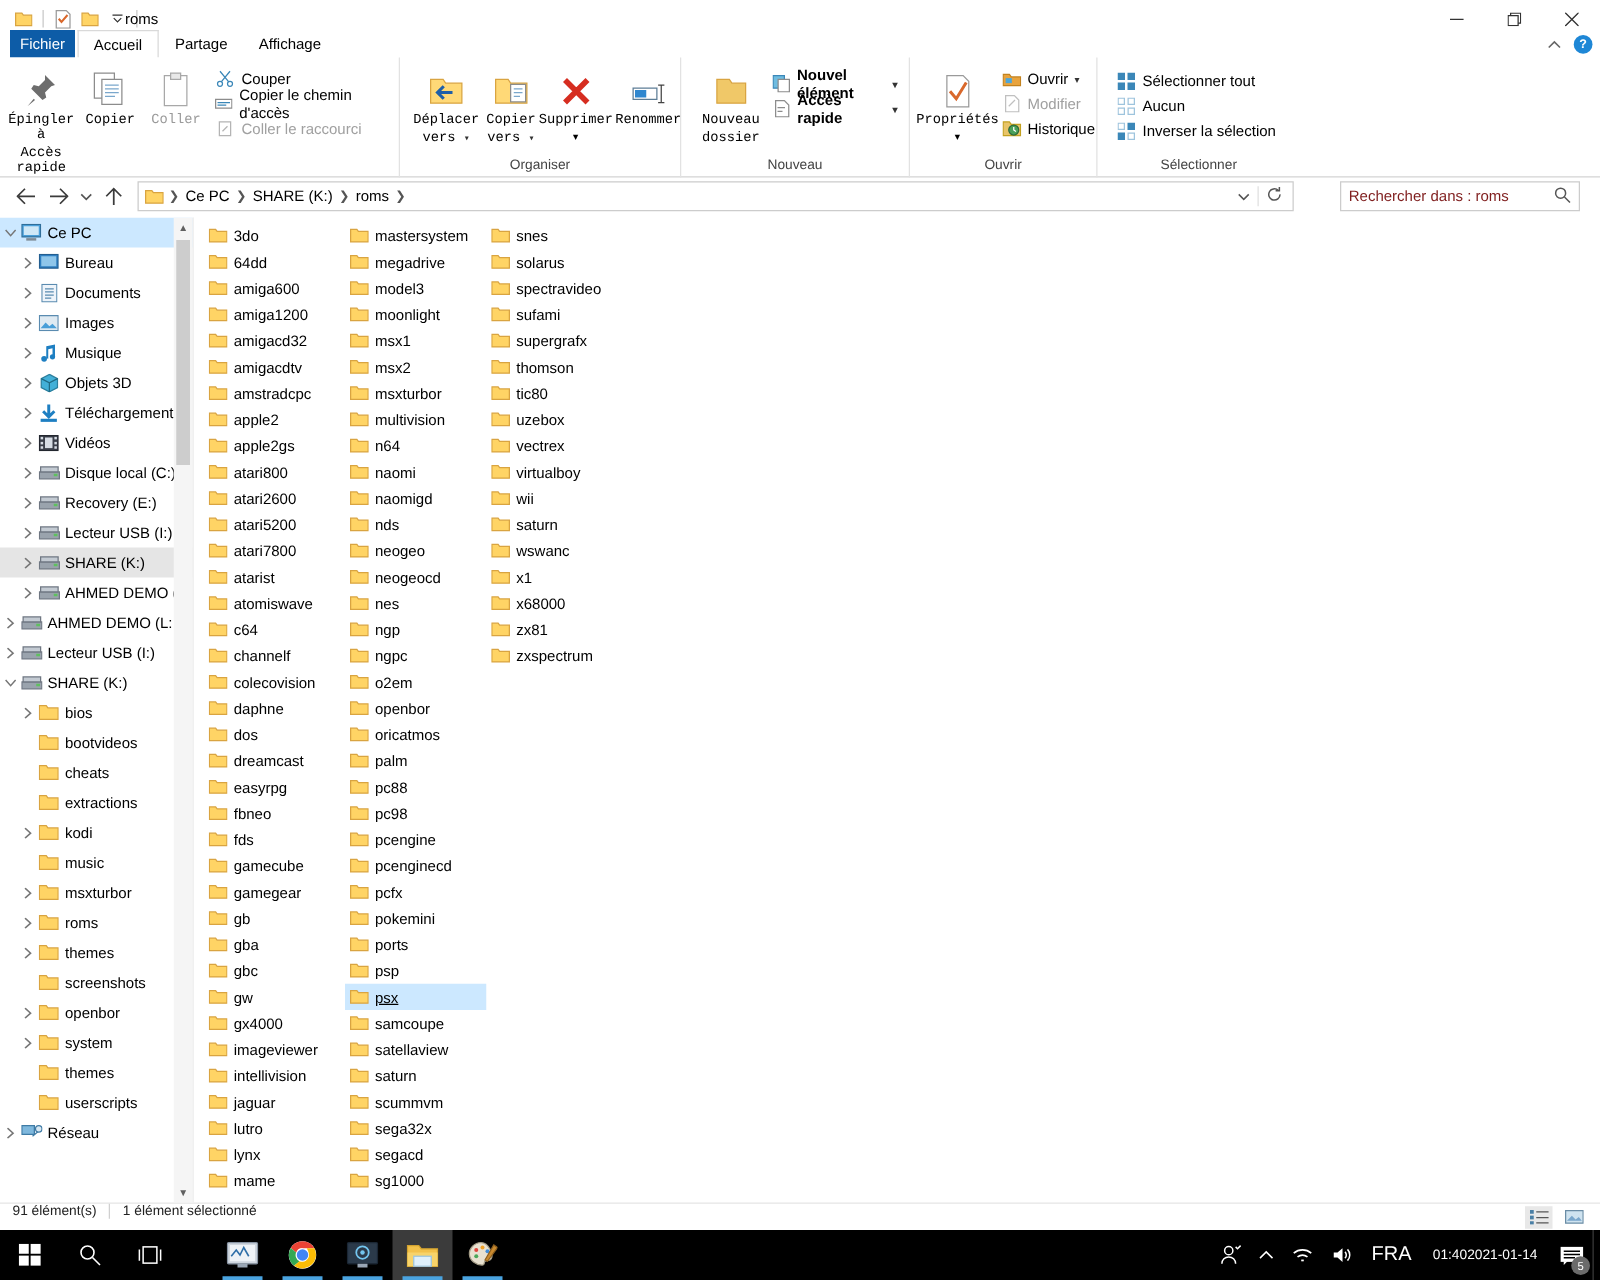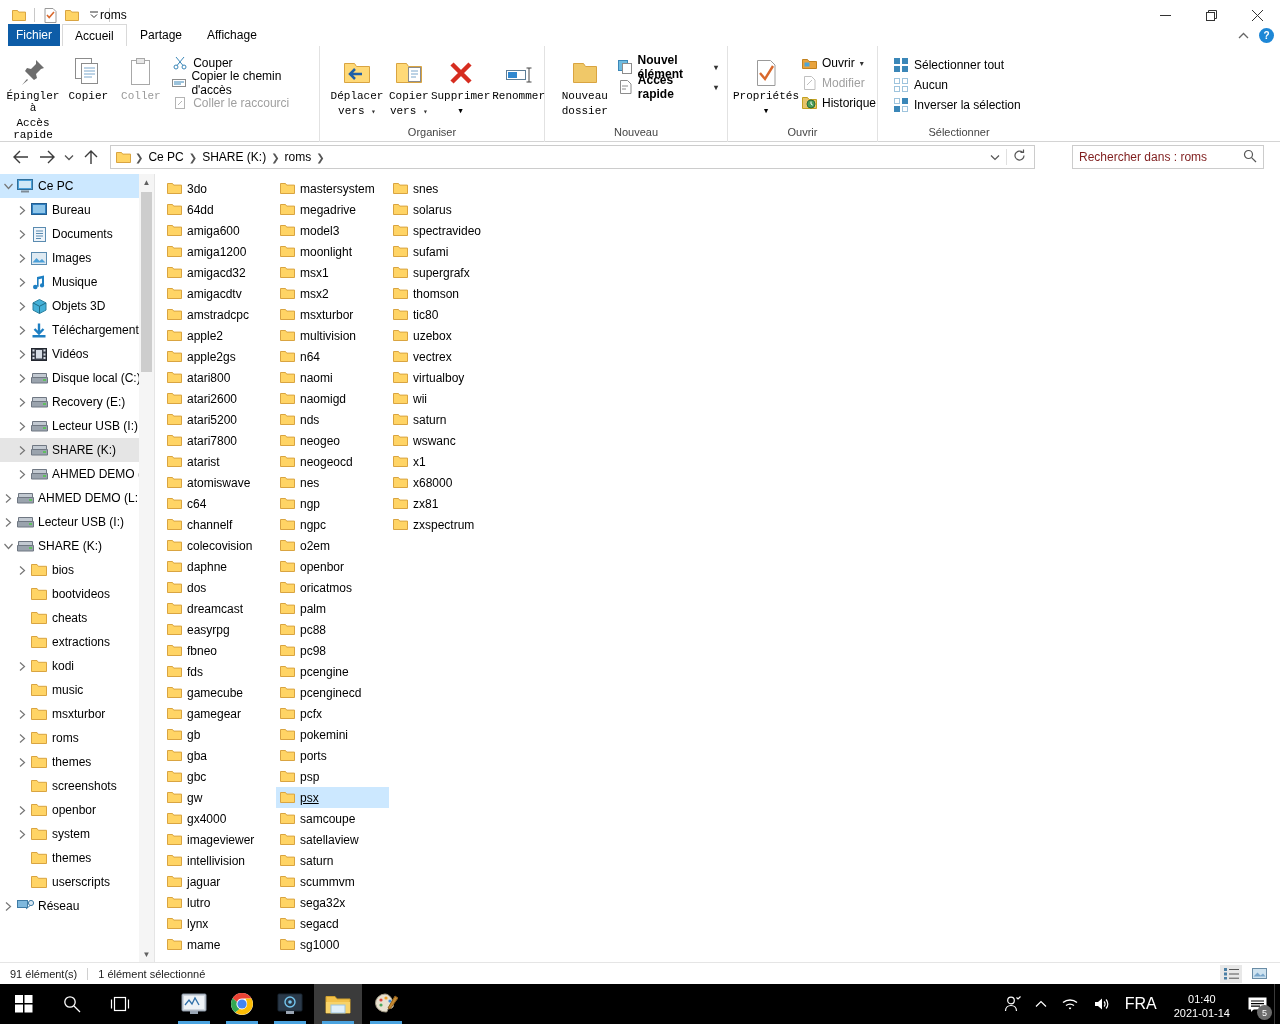--- a/index.html
+++ b/index.html
@@ -80,35 +80,35 @@
 
   .filepane { flex:1; position:relative; background:#fff; overflow:hidden; }
   .filecols { position:absolute; top:4px; left:8px; display:flex; }
   .fcol { width:113px; }
   .frow { height:21px; display:flex; align-items:center; padding-left:2px; font-size:12px; white-space:nowrap; }
   .frow.sel { background:#cce8ff;text-decoration:underline; }
   .fico { width:18px; height:16px; margin-right:4px; display:flex; align-items:center; justify-content:center; }
 
   
   .statusbar { position:absolute; bottom:40px; left:0; width:1280px; height:22px;
-               border-top:1px solid #e5e5e5; background:#fff; display:flex; align-items:center; font-size:11px; color:#222; }
+               border-top:1px solid #e5e5e5; background:#fff; display:flex; font-size:11px; color:#222; }
   .statusbar .sitem { padding:0 10px; }
   .statusbar .sdiv { width:1px; height:12px; background:#d0d0d0; }
   .statusbar .views { margin-left:auto; display:flex; align-items:center; gap:6px; padding-right:10px; }
   .viewbtn { width:22px; height:18px; display:flex; align-items:center; justify-content:center; }
   .viewbtn.active { background:#e8e8e8; }
 
   
   .taskbar { position:absolute; bottom:0; left:0; width:1280px; height:40px; background:#000; display:flex; align-items:center; }
   .tbicon { width:48px; height:40px; display:flex; align-items:center; justify-content:center; position:relative; }
   .tbicon.running::after { content:""; position:absolute; bottom:0; left:8px; width:32px; height:3px; background:#4aa3df; }
   .tbicon.active { background:#3b3b3b; }
   .tray { margin-left:auto; display:flex; align-items:center; height:40px; color:#fff; }
   .trayitem { height:40px; display:flex; align-items:center; justify-content:center; padding:0 7px; }
-  .clock { height:24px; display:flex; flex-direction:column; align-items:center; justify-content:flex-start;
+  .clock { height:24px; display:flex; align-items:center; justify-content:flex-start;
            color:#fff; font-size:11px; line-height:14px; padding:0 10px; }
   .notifbadge { position:relative; width:34px; height:40px; display:flex; align-items:center; justify-content:center; }
   .notifbadge .cnt { position:absolute; right:2px; bottom:4px; width:15px; height:15px; border-radius:50%;
                      background:#6b6b6b; color:#fff; font-size:9px; display:flex; align-items:center; justify-content:center; }
   .showdesk { width:6px; height:40px; border-left:1px solid #3a3a3a; }
 </style>
 </head>
 <body>
 
 <div id="app">

